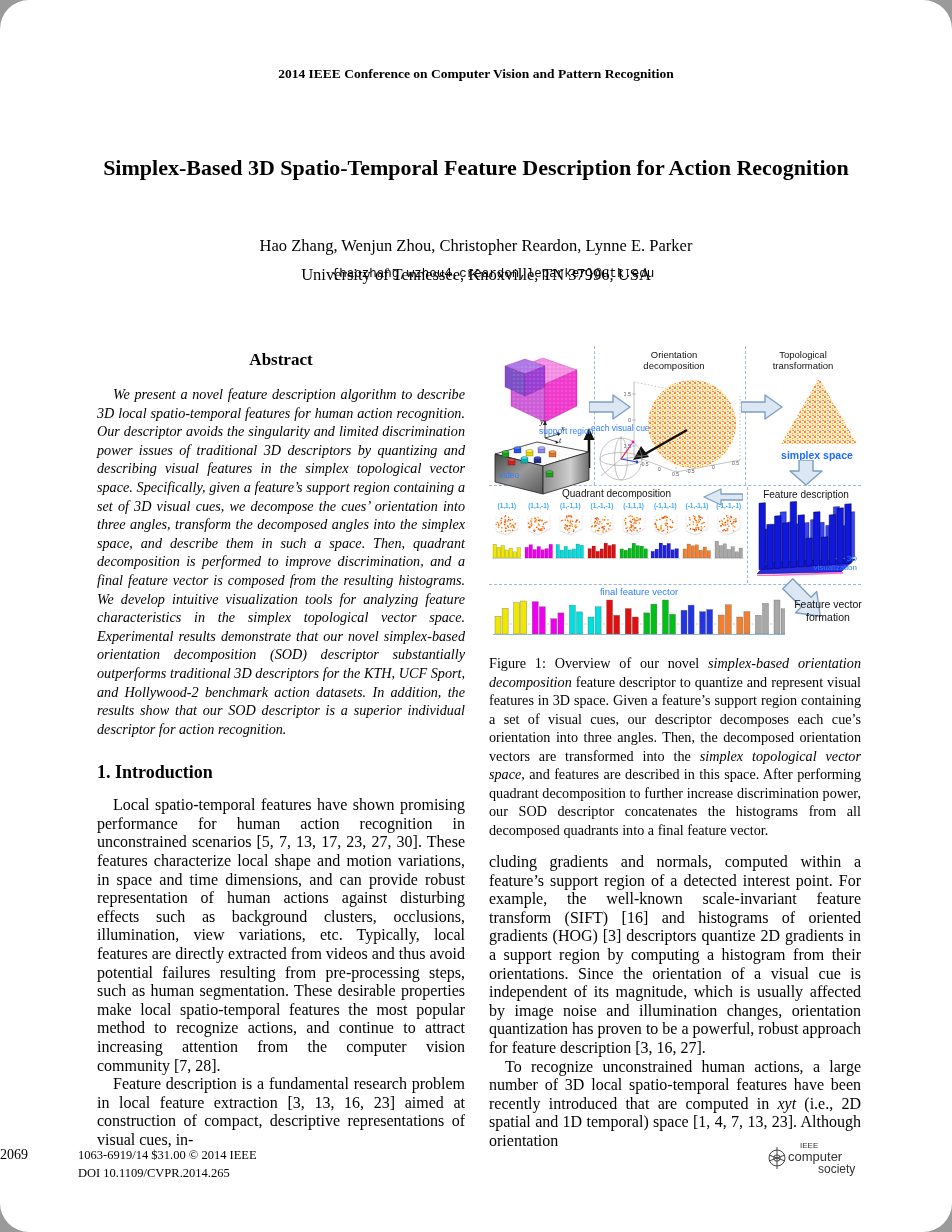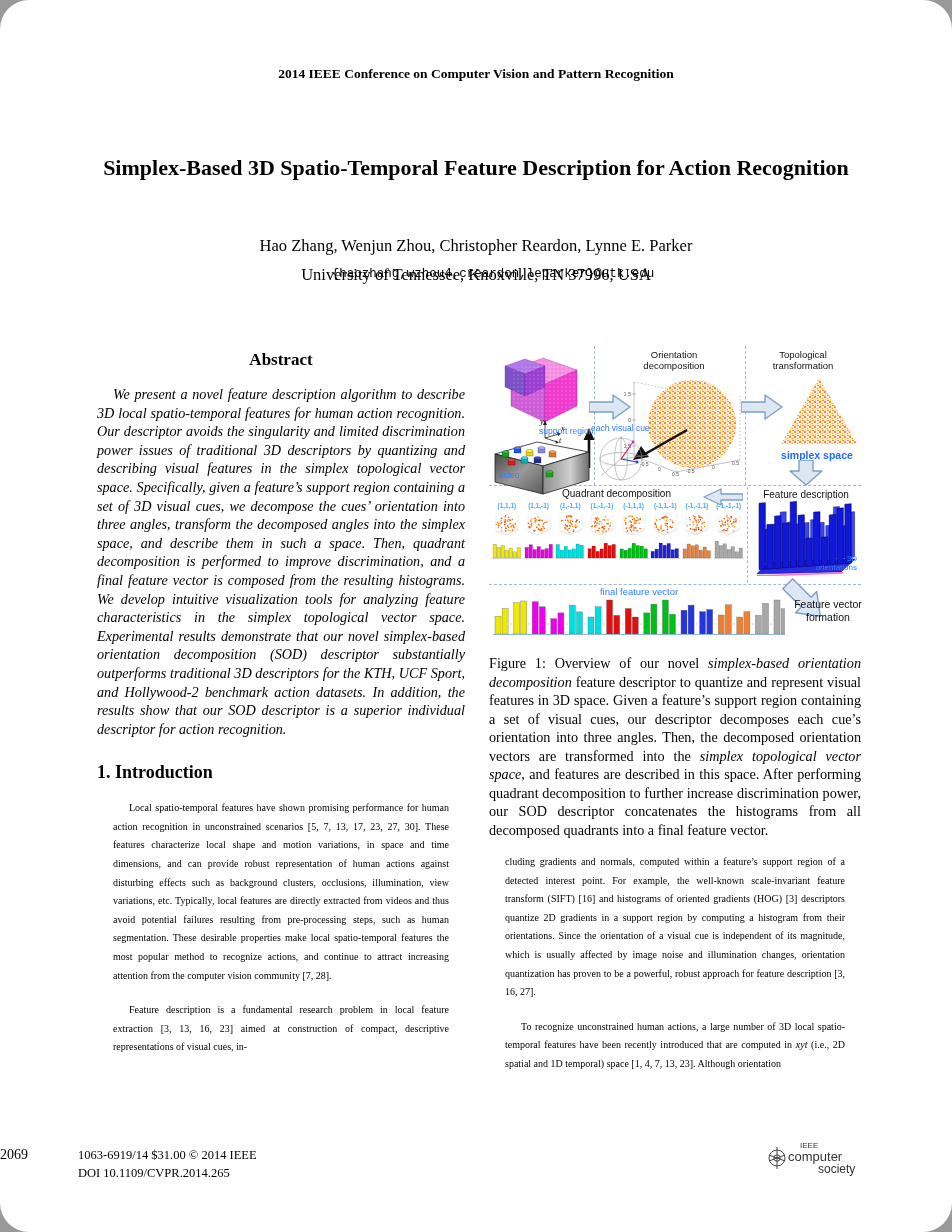--- a/index.html
+++ b/index.html
@@ -12,21 +12,21 @@
   .authors{position:absolute;top:236px;left:0;width:100%;text-align:center;font-size:16.5px;}
   .affiliation{position:absolute;top:244px;left:0;width:100%;text-align:center;font-size:16.5px;margin-top:21px;}
   .email{position:absolute;top:267px;left:0;width:100%;text-align:center;
         font-family:"Liberation Mono",monospace;font-size:12.5px;padding-left:17px;}
   .col-left{position:absolute;left:97px;top:348px;width:368px;}
   .col-right{position:absolute;left:489px;top:346px;width:372px;}
   .abs-head{text-align:center;font-weight:bold;font-size:17px;margin:2px 0 15px 0;}
   .abs-text{font-style:italic;font-size:14.2px;line-height:18.6px;text-align:justify;
         text-indent:16px;margin:0;}
   .sec-head{font-weight:bold;font-size:18px;margin:24px 0 13px 0;}
-  .par{font-size:10px;line-height:18.6px;text-align:justify;margin:16px;}
+  .par{font-size:16px;line-height:18.6px;text-align:justify;margin:0;}
   .ind{text-indent:16px;}
   .caption{font-size:14.2px;line-height:18.5px;text-align:justify;margin:10px 0 5px 0;}
   .it{font-style:italic;}
   
   .fig{position:relative;width:380px;height:298px;font-family:"Liberation Sans",sans-serif;}
   .fig *{box-sizing:border-box;}
   .fig-h{position:absolute;text-align:center;font-size:9.5px;line-height:11px;color:#111;
         white-space:pre-line;}
   .blab{position:absolute;font-size:8px;color:#2e7dff;white-space:pre-line;}
   .vdash{position:absolute;border-left:1px dashed #9db8d8;width:0;}
@@ -768,21 +768,21 @@
             <rect x="50.8" y="41.94065761566162" width="6.4" height="28.05934238433838" fill="#1018dd" stroke="#000048" stroke-width="0.5"></rect>
             <rect x="58.6" y="16.207719694823027" width="6.4" height="53.79228030517697" fill="#1018dd" stroke="#000048" stroke-width="0.5"></rect>
             <rect x="66.4" y="41.92372989654541" width="6.4" height="28.07627010345459" fill="#1018dd" stroke="#000048" stroke-width="0.5"></rect>
             <rect x="74.2" y="20.099902998656034" width="6.4" height="49.900097001343966" fill="#1018dd" stroke="#000048" stroke-width="0.5"></rect>
             <rect x="82" y="14.037920951843262" width="6.4" height="55.96207904815674" fill="#1018dd" stroke="#000048" stroke-width="0.5"></rect>
             <rect x="89.8" y="10.46372127532959" width="6.4" height="59.53627872467041" fill="#1018dd" stroke="#000048" stroke-width="0.5"></rect>
             <line x1="2" y1="76" x2="88" y2="79" stroke="#ff70c8" stroke-width="1.6"></line>
           </g>
         </svg>
       <div class="viz3d">3D
-orientations</div>
+visualization</div>
 
       <svg class="figsvg" style="left:286px;top:228px;" width="58" height="52" viewBox="0 0 58 52">
         <g transform="rotate(45 29 26)">
           <polygon points="6,19 32,19 32,11 52,26 32,41 32,33 6,33" fill="#dce7f3" stroke="#7d9fc4" stroke-width="1.4" stroke-linejoin="round"></polygon>
         </g>
       </svg>
 
       <div class="ffv">final feature vector</div>
       <svg class="figsvg" style="left:4px;top:248px;" width="292" height="44" viewBox="0 0 292 44" id="finalbars">
           <rect x="2.0" y="22.3" width="6" height="17.7" fill="#f0e800" stroke="#666" stroke-width="0.35"></rect>

